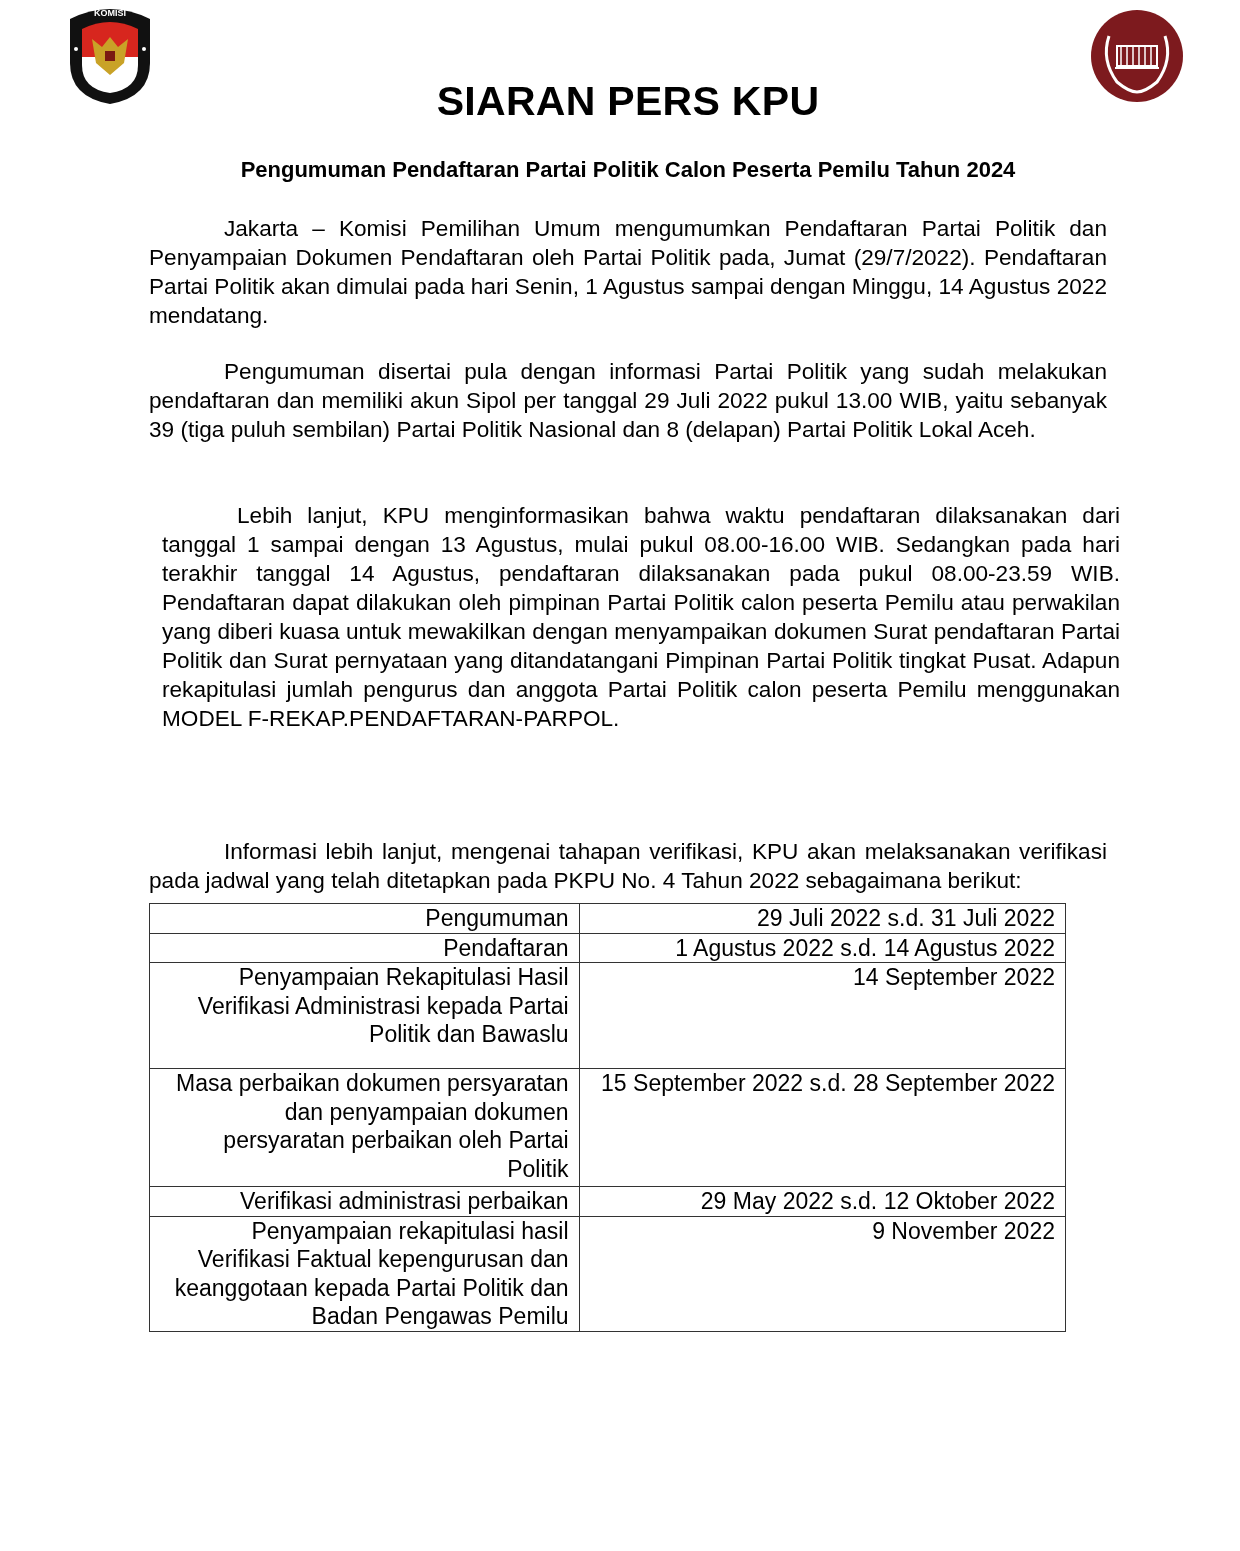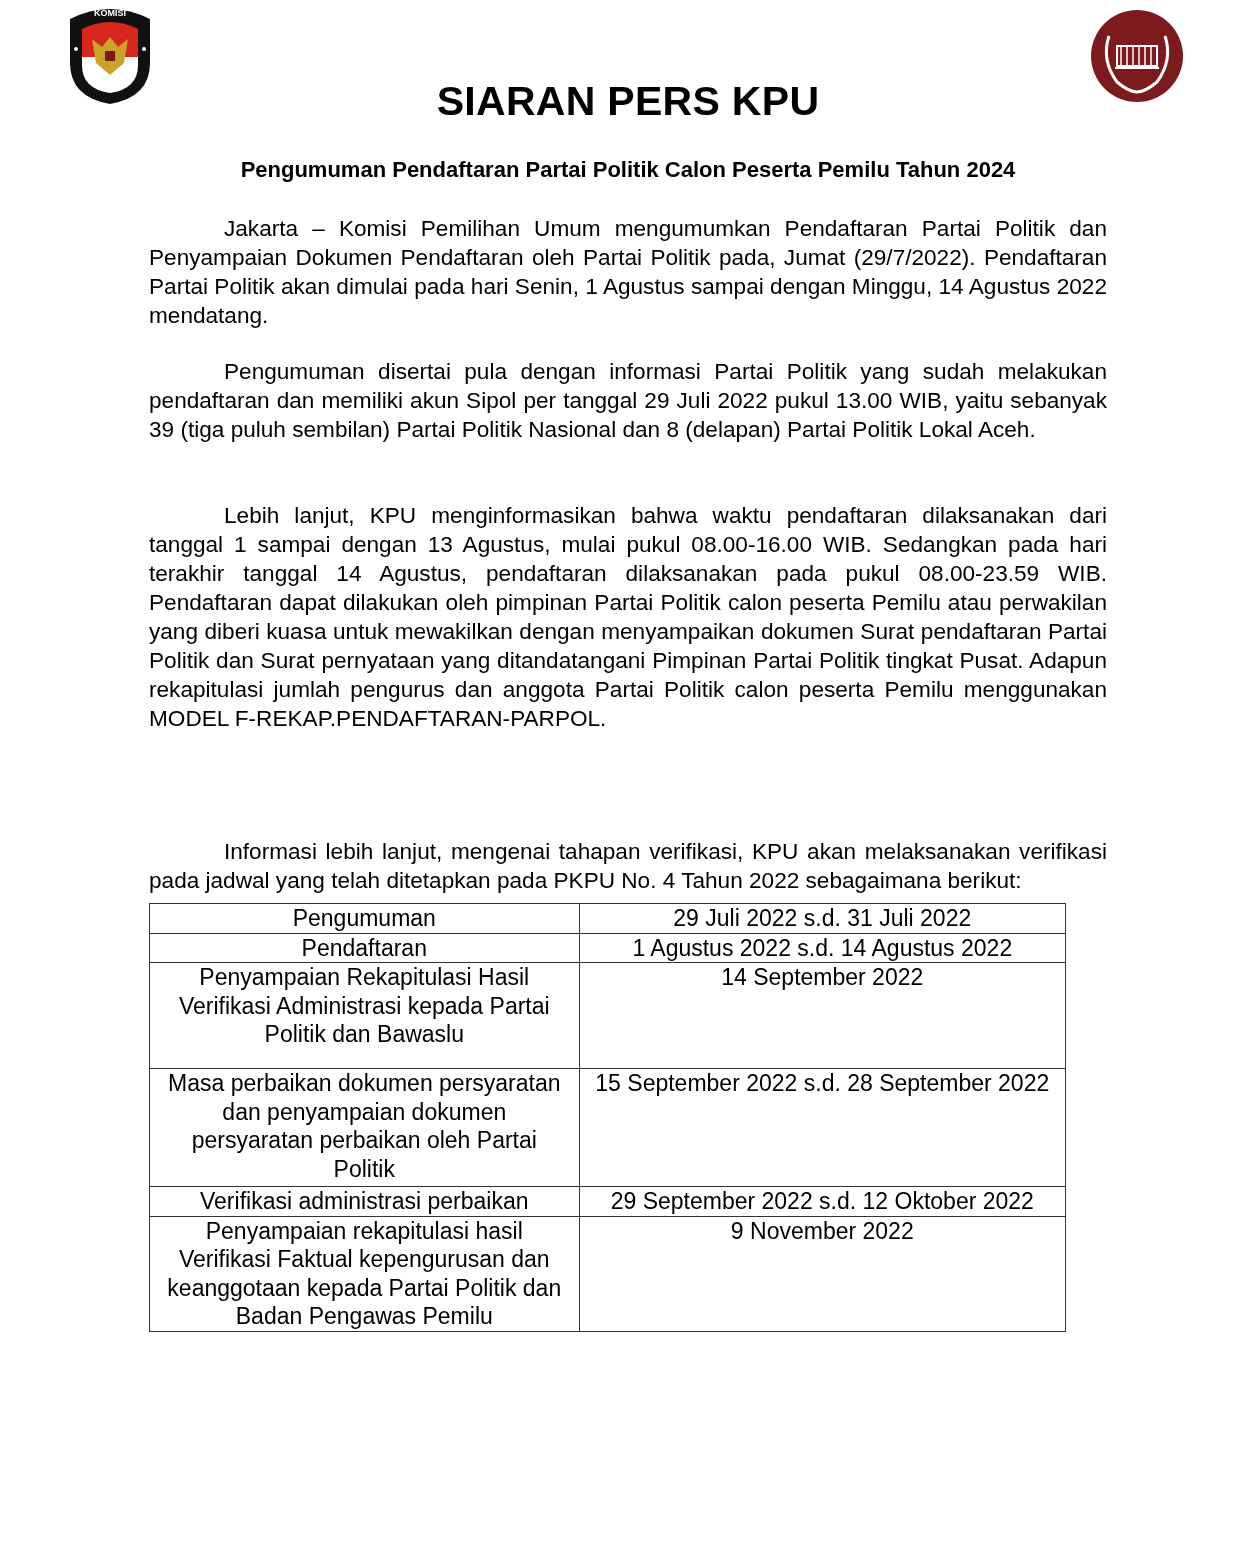--- a/index.html
+++ b/index.html
@@ -17,28 +17,28 @@
     position: absolute; left: 0; width: 1256px; top: 157px;
     text-align: center; font-weight: bold; font-size: 22px;
   }
   .body-text {
     position: absolute; left: 149px; width: 958px;
     font-size: 22.6px; line-height: 29px; text-align: justify;
   }
   .body-text .indent { display: inline-block; width: 75px; }
   .p1 { top: 214px; }
   .p2 { top: 357px; }
-  .p3 { top: 501px; }
+  .p3 { top: 501px; margin-left: 13px; }
   .p4 { top: 789px; margin-top: 48px; }
   table.schedule {
     position: absolute; left: 149px; top: 903px; width: 917px;
     border-collapse: collapse; font-size: 23px; line-height: 28.5px;
   }
   table.schedule td {
-    border: 1.5px solid #333; vertical-align: top; padding: 0 10px; text-align: center;
+    border: 1.5px solid #333; vertical-align: top; padding: 0 10px; text-align: right;
   }
   table.schedule td.c1 { width: 409px; }
   table.schedule td.c2 { width: 466px; }
 </style>
 </head>
 <body>
 
 <div class="logo-left">
   <svg width="96" height="104" viewBox="0 0 96 104">
     <path d="M8,18 Q48,-2 88,18 L88,62 Q88,96 48,103 Q8,96 8,62 Z" fill="#111"></path>
@@ -88,20 +88,20 @@
   <tr style="height:106px">
     <td class="c1">Penyampaian Rekapitulasi Hasil Verifikasi Administrasi kepada Partai Politik dan Bawaslu</td>
     <td class="c2">14 September 2022</td>
   </tr>
   <tr style="height:118px">
     <td class="c1">Masa perbaikan dokumen persyaratan dan penyampaian dokumen persyaratan perbaikan oleh Partai Politik</td>
     <td class="c2">15 September 2022 s.d. 28 September 2022</td>
   </tr>
   <tr>
     <td class="c1">Verifikasi administrasi perbaikan</td>
-    <td class="c2">29 September 2022 s.d. 12 Oktober 2022</td>
+    <td class="c2">29 May 2022 s.d. 12 Oktober 2022</td>
   </tr>
   <tr>
     <td class="c1">Penyampaian rekapitulasi hasil Verifikasi Faktual kepengurusan dan keanggotaan kepada Partai Politik dan Badan Pengawas Pemilu</td>
     <td class="c2">9 November 2022</td>
   </tr>
 </tbody>
   </table>
 
 </body></html>

